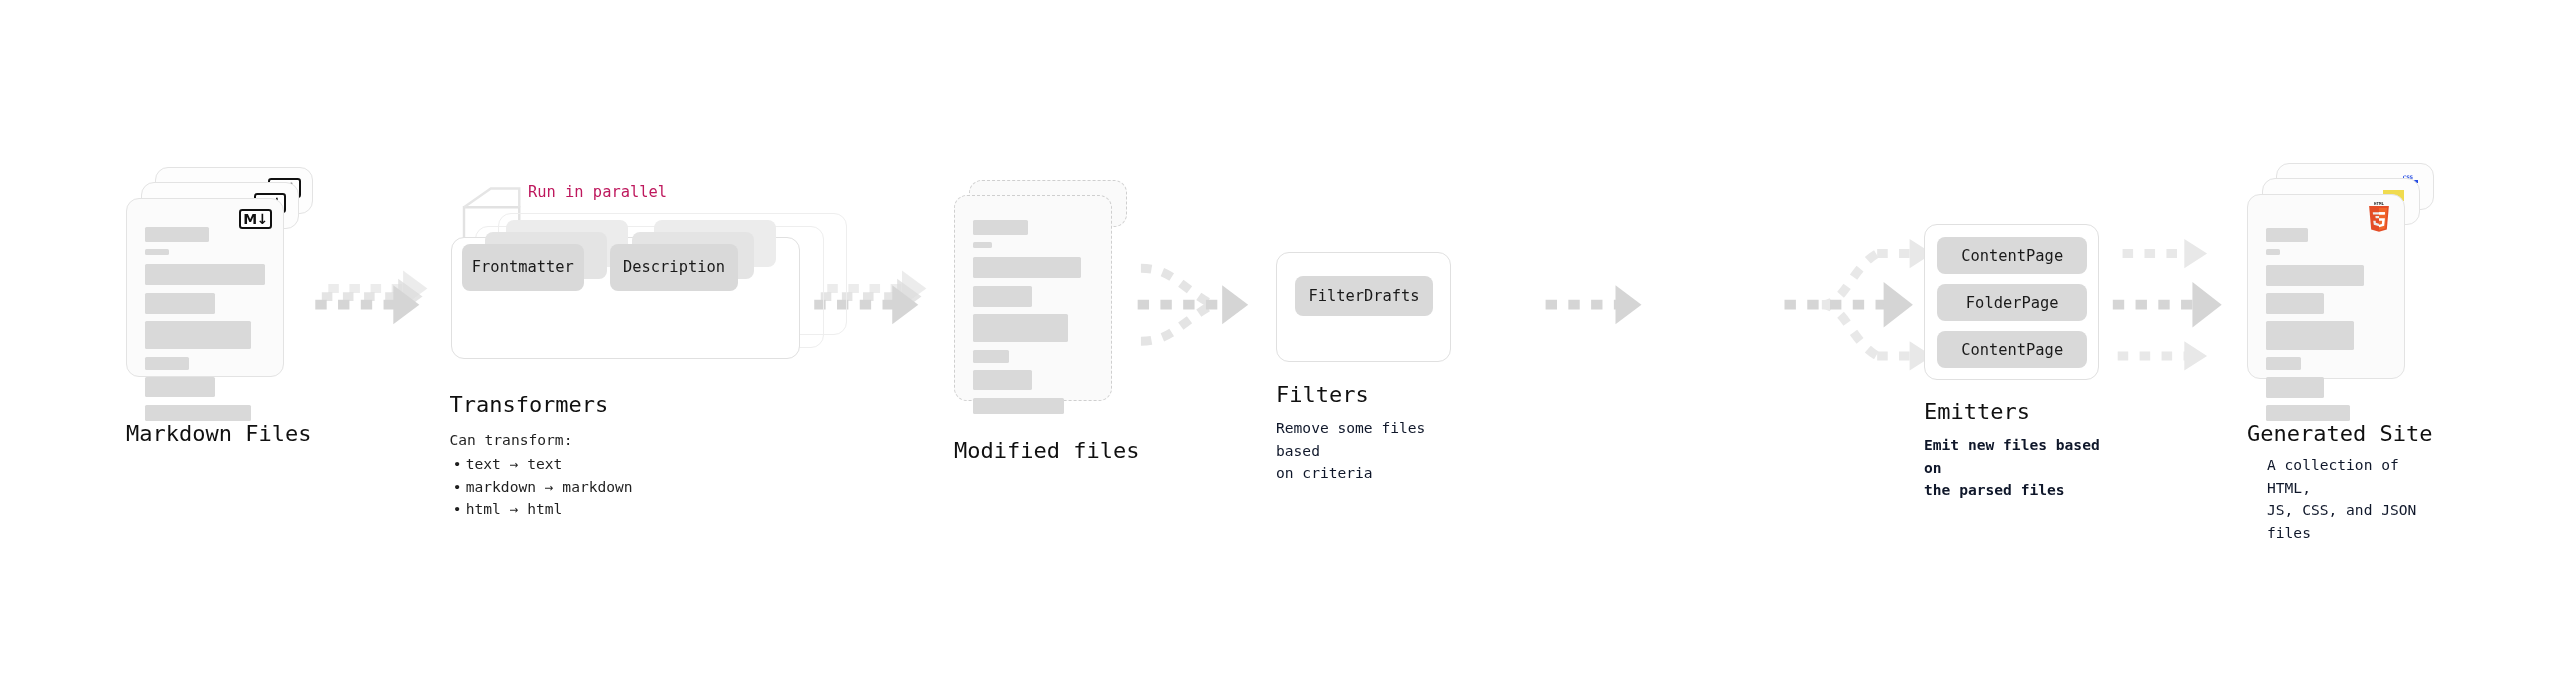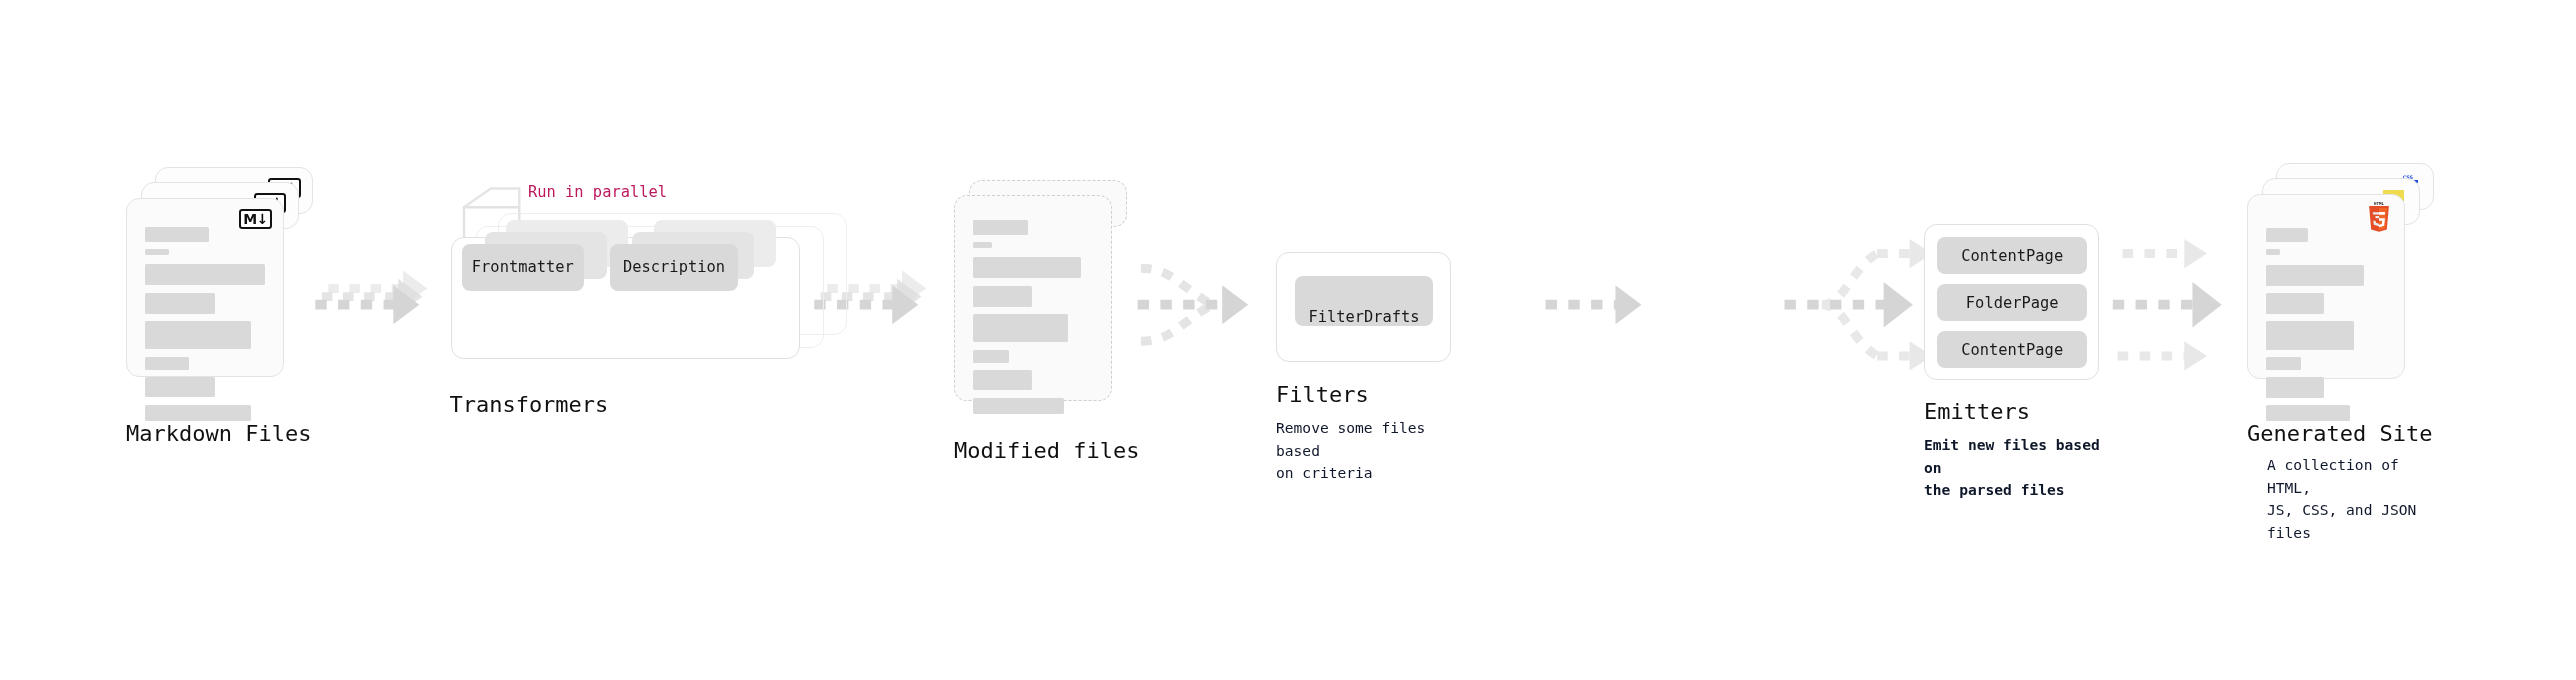--- a/index.html
+++ b/index.html
@@ -339,20 +339,28 @@
           <span>Frontmatter</span>
         </div>
         <div class="chip" style="left:158px; top:5.7px; width:128px; height:47px;">
           <span>Description</span>
         </div>
       </div>
     </div>
 
     <div class="title" style="left:-1.6px; top:207px;">Transformers</div>
 
+    <div class="bullets" style="left:-1.6px; top:244px;">
+      <div class="lead">Can transform:</div>
+      <ul>
+        <li>text → text</li>
+        <li>markdown → markdown</li>
+        <li>html → html</li>
+      </ul>
+    </div>
   </div>
 
   <div class="node" style="left:954px; top:180px;">
     <div class="card-stack" style="width:187px; height:260px;">
 
       <div class="card dashed" style="left:14.6px; top:0px; width:158px; height:47px;"></div>
 
       <div class="card dashed" style="left:0px; top:14.6px; width:158px; height:206px;">
         <div class="card-body" style="padding-top:24.4px;">
           <div class="bar" style="width:46%;  height:14.6px;"></div>
@@ -368,21 +376,21 @@
     </div>
 
     <div class="title" style="left:0px; top:258px;">Modified files</div>
 
   </div>
 
   <div class="node" style="left:1276px; top:252px;">
 
     <div style="position:relative; width:179px; height:110px;">
       <div class="group-box" style="left:0px; top:0px; width:175px; height:110px;">
-        <div class="chip" style="left:18px; top:23px; width:138px; height:50px;align-items:flex-end;">
+        <div class="chip" style="left:18px; top:23px; width:138px; height:40px;">
           <span>FilterDrafts</span>
         </div>
       </div>
     </div>
 
     <div class="title" style="left:0px; top:130px;">Filters</div>
 
     <div class="subtitle" style="left:0px; top:165px;">Remove some files based
 on criteria</div>
   </div>

